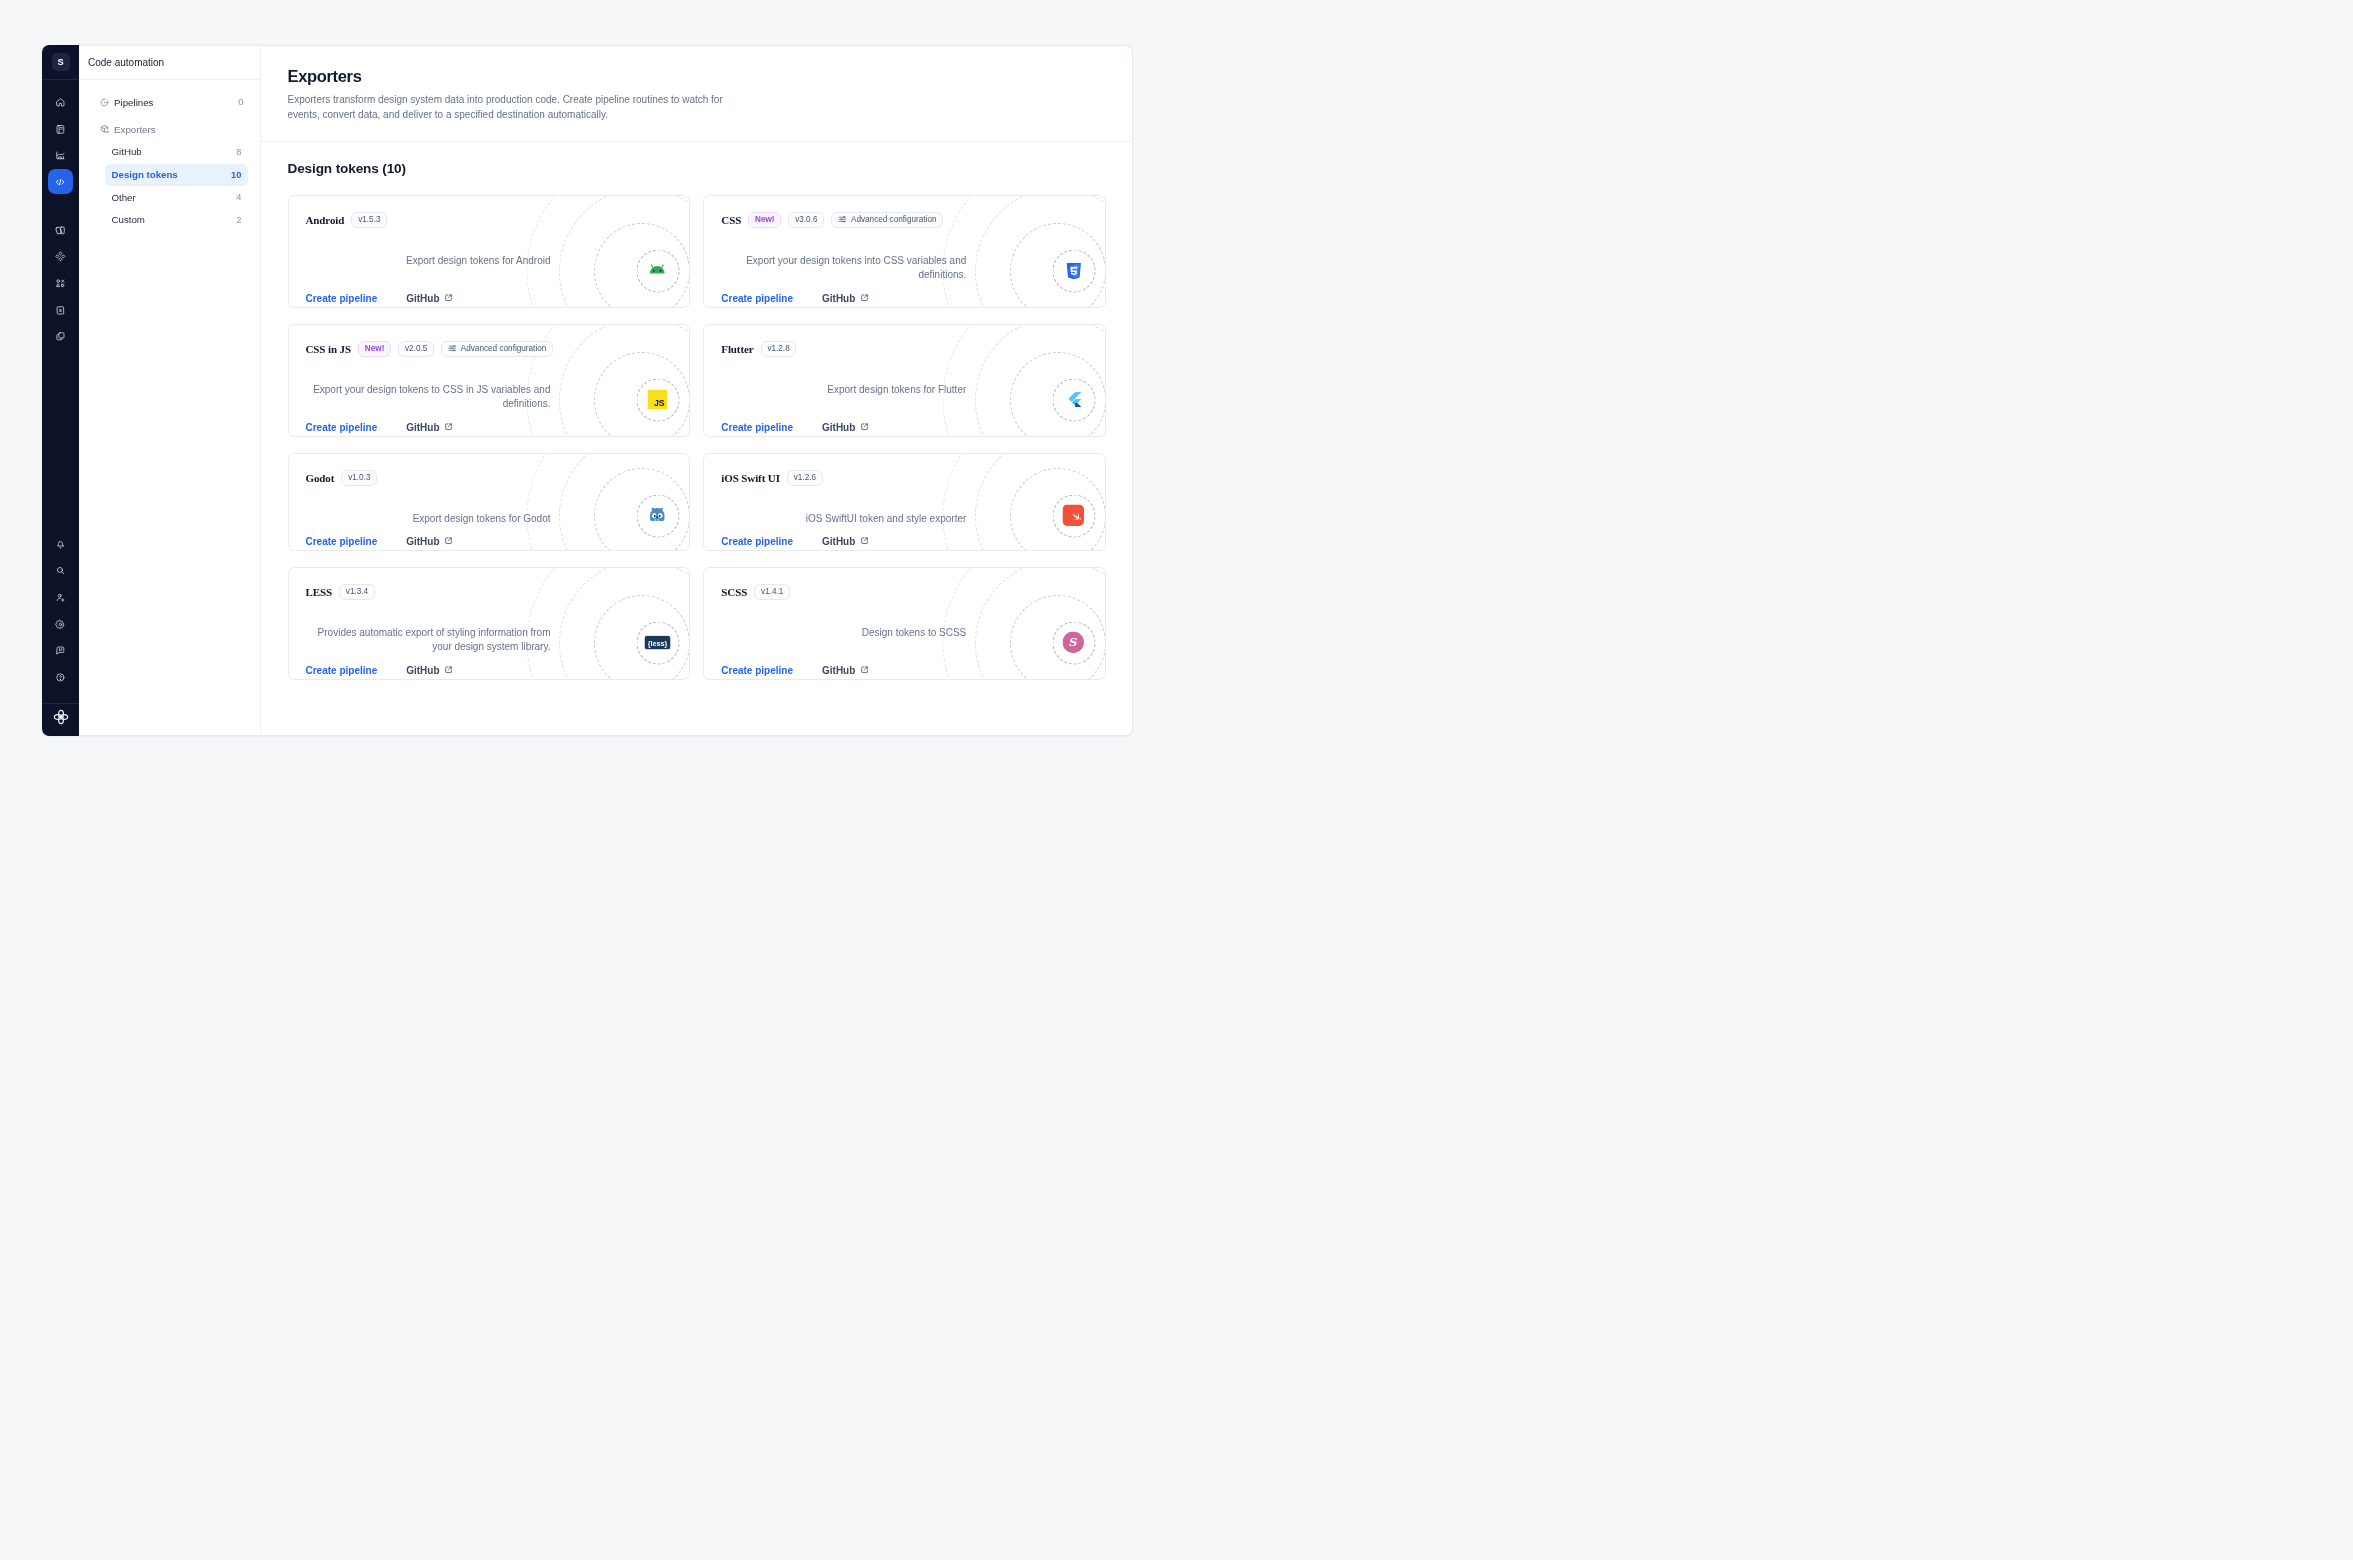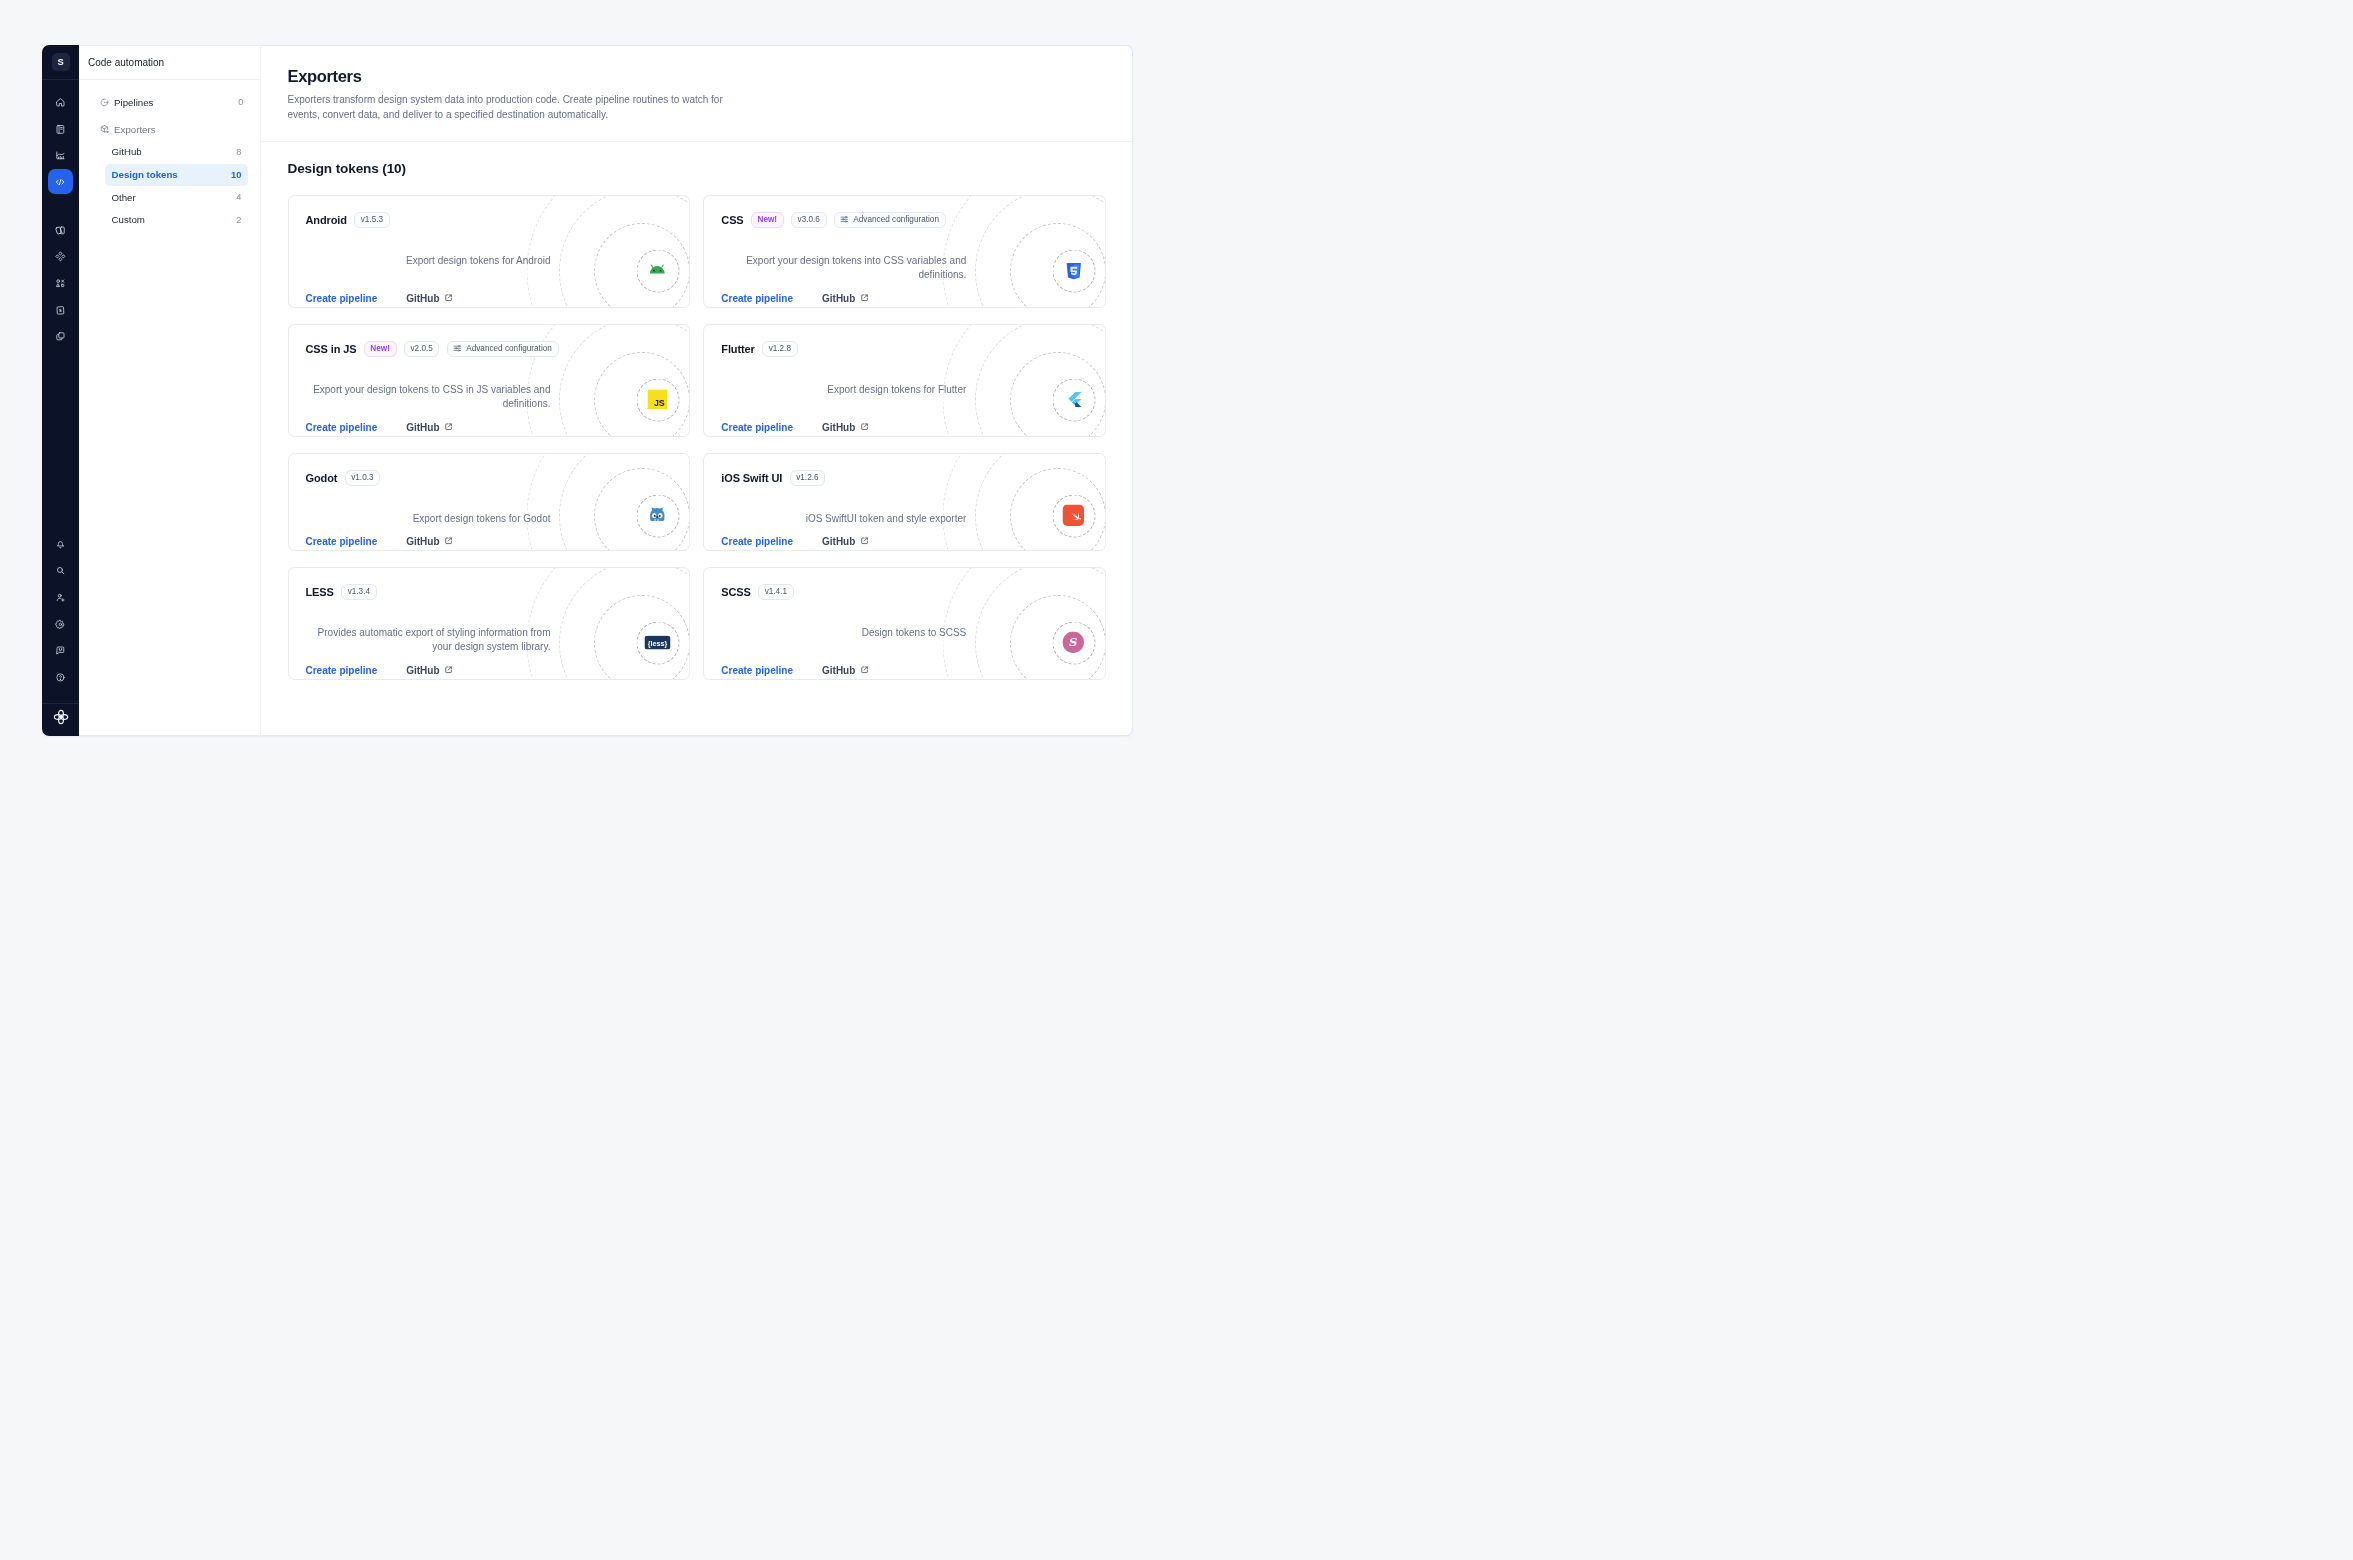--- a/index.html
+++ b/index.html
@@ -95,21 +95,21 @@
   }
   
   .card {
     position:relative; background:#ffffff;
     border:0.7px solid #e8eaef; border-radius:6.5px;
     overflow:hidden; padding:16px 17px;
   }
   .card.tall { height:113px; }
   .card.short { height:98px; }
   .card-head { display:flex; align-items:center; gap:7.2px; position:relative; z-index:2; }
-  .card-title { margin:0; font-size:11px; font-weight:700; color:#101a2c; letter-spacing:-.01em; }
+  .card-title { margin:0; font-size:11px; font-weight:700; color:#101a2c; letter-spacing:-.01em;font-family:Liberation Serif, serif; }
   .badge {
     display:inline-flex; align-items:center; gap:4.3px;
     height:16px; padding:0 5.7px;
     border:0.7px solid #e6e8ee; background:#fbfcfd; border-radius:6px;
     font-size:8.2px; color:#4c5768; white-space:nowrap;
   }
   .badge.new { background:#fbf5ff; border-color:#ecd9fb; color:#9b43ea; font-weight:600; }
   .badge .b-ic { display:flex; color:#55607a; }
   .card-desc {
     margin:26px 0 0; font-size:10px; line-height:14.7px;

